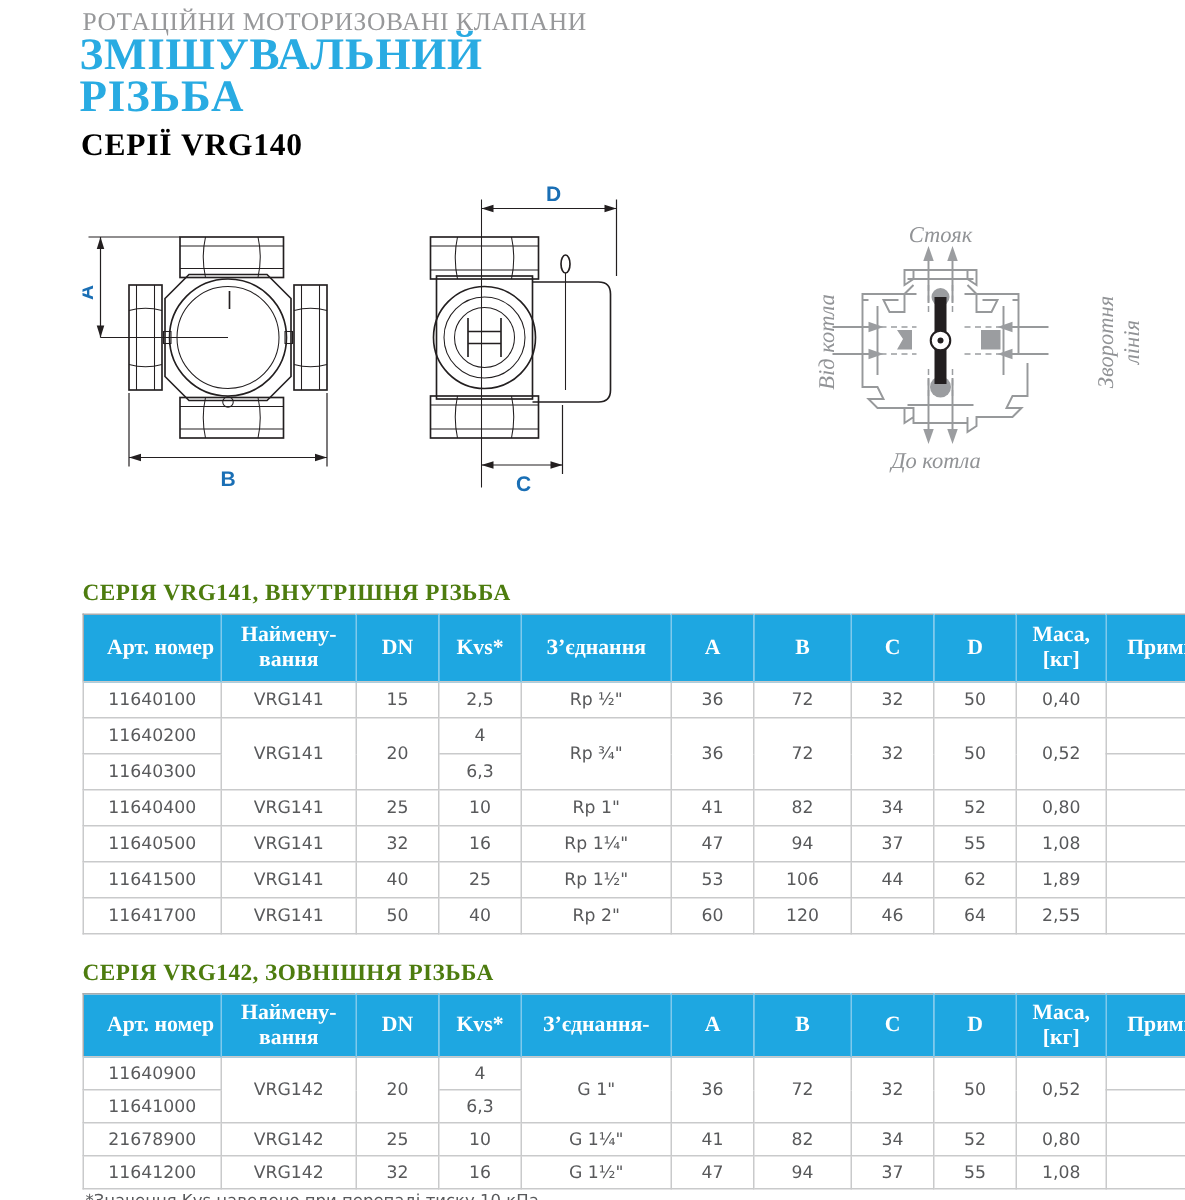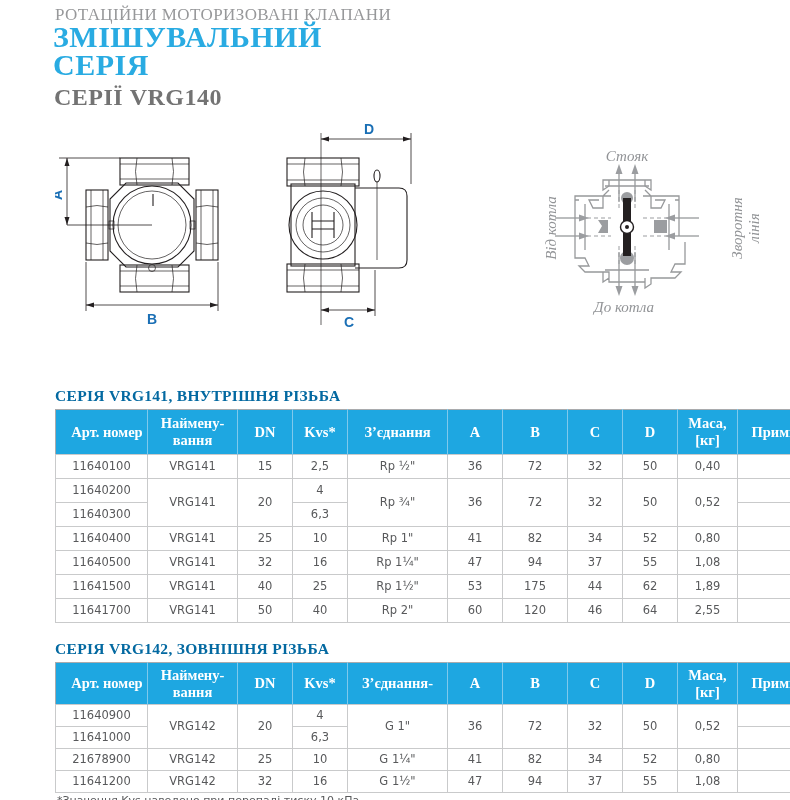--- a/index.html
+++ b/index.html
@@ -5,36 +5,36 @@
   html,body{margin:0;padding:0;background:#ffffff;}
   #page{position:relative;width:790px;height:800px;background:#fff;overflow:hidden;
         font-family:"Liberation Sans",sans-serif;margin-left:47px;}
 
   
   .eyebrow{position:absolute;left:8px;top:5px;font-family:"Liberation Serif",serif;
            font-size:17px;letter-spacing:.4px;color:#97989a;}
   .title{position:absolute;left:6px;top:23px;font-family:"Liberation Serif",serif;
          font-weight:bold;font-size:30px;line-height:28px;color:#29abe2;letter-spacing:.5px;}
   .subtitle{position:absolute;left:7px;top:84px;font-family:"Liberation Serif",serif;
-            font-weight:bold;font-size:24px;color:#737373;letter-spacing:.5px;}
+            font-weight:bold;font-size:21px;color:#000000;letter-spacing:.5px;}
 
   
   .drawing{position:absolute;}
   svg .ln{stroke:#231f20;stroke-width:1.1;fill:none;}
   svg .thin{stroke:#231f20;stroke-width:.7;fill:none;}
   svg .dim{stroke:#231f20;stroke-width:.8;fill:none;}
   svg .dimlbl{fill:#1a6fb5;font-family:"Liberation Sans",sans-serif;font-weight:bold;font-size:14px;}
   svg .gln{stroke:#97999b;stroke-width:1.3;fill:none;}
   svg .gdash{stroke:#9b9da0;stroke-width:1;fill:none;stroke-dasharray:4 3;}
   svg .gfill{fill:#9b9da0;stroke:none;}
   svg .glbl{fill:#919396;font-family:"Liberation Serif",serif;font-style:italic;font-size:15px;}
 
   
   .sec-title{position:absolute;left:8px;font-family:"Liberation Serif",serif;
-             font-weight:bold;font-size:15.5px;color:#0369a1;letter-spacing:.3px;}
+             font-weight:bold;font-size:15.5px;color:#4d7c0f;letter-spacing:.3px;}
   table.spec{position:absolute;left:8px;width:774px;border-collapse:collapse;table-layout:fixed;
              border:1px solid #a9abad;}
   table.spec th{background:#1ea7e1;color:#ffffff;font-family:"Liberation Serif",serif;
                 font-weight:bold;font-size:14.5px;text-align:center;vertical-align:middle;
                 border-left:1px solid #7fc9ec;white-space:pre-line;line-height:17px;padding:0;}
   table.spec th:first-child{border-left:none;padding-left:11px;}
   table.spec td{font-family:"DejaVu Sans",sans-serif;font-size:11.5px;color:#58595b;
                 text-align:center;vertical-align:middle;padding:0;
                 border:1px solid #c9cacb;line-height:13px;}
   #t1 th{height:44px;} #t1 td{height:23px;}
@@ -44,21 +44,21 @@
             font-size:11px;color:#58595b;}
 </style>
 </head>
 <body>
 
 <div id="page">
 
   <div class="eyebrow">РОТАЦІЙНИ МОТОРИЗОВАНІ КЛАПАНИ</div>
   <div class="title">
     <span>ЗМІШУВАЛЬНИЙ</span><br>
-    <span>СЕРІЯ</span>
+    <span>РІЗЬБА</span>
   </div>
   <div class="subtitle">СЕРІЇ VRG140</div>
 
   <svg class="drawing" style="left:8px;top:128px" width="230" height="215" viewBox="0 0 230 215">
 
     <polygon class="ln" points="71,55 123,55 139,71 139,123 123,139 71,139 55,123 55,71"></polygon>
 
     <rect class="ln" x="65" y="30" width="69" height="27"></rect>
     <line class="thin" x1="65" y1="36" x2="134" y2="36"></line>
     <line class="thin" x1="65" y1="51" x2="134" y2="51"></line>
@@ -277,21 +277,21 @@
         <td>1,08</td>
         <td></td>
       </tr>
       <tr>
         <td>11641500</td>
         <td>VRG141</td>
         <td>40</td>
         <td>25</td>
         <td>Rp 1½"</td>
         <td>53</td>
-        <td>175</td>
+        <td>106</td>
         <td>44</td>
         <td>62</td>
         <td>1,89</td>
         <td></td>
       </tr>
       <tr>
         <td>11641700</td>
         <td>VRG141</td>
         <td>50</td>
         <td>40</td>

